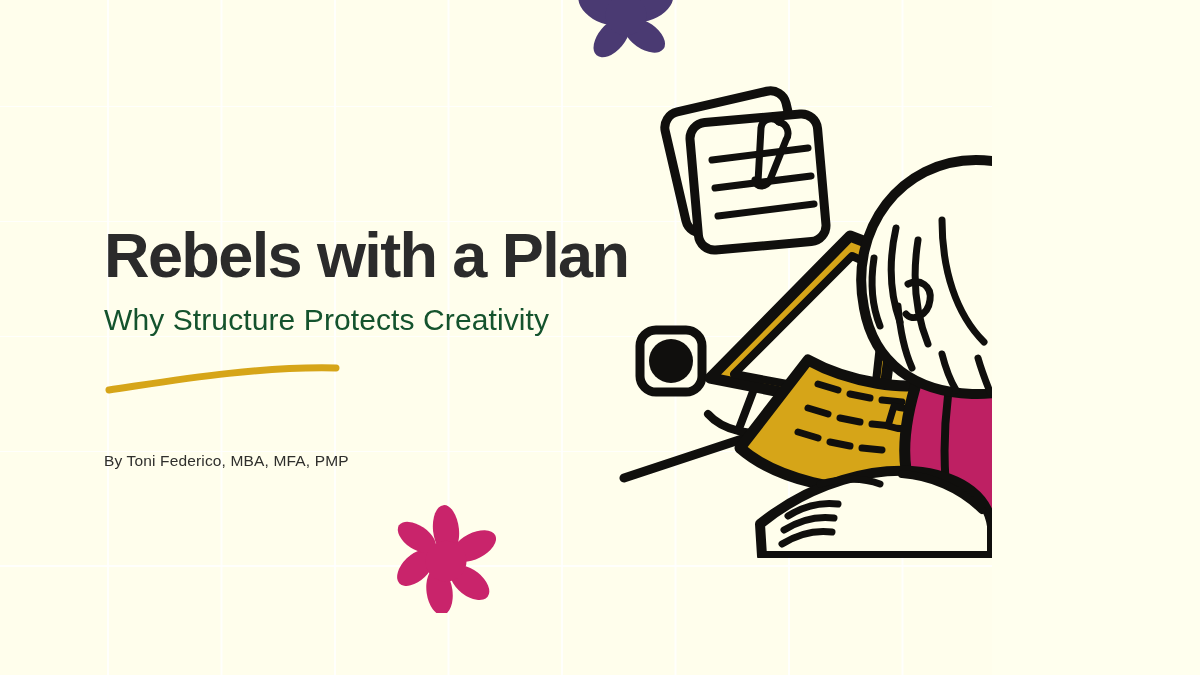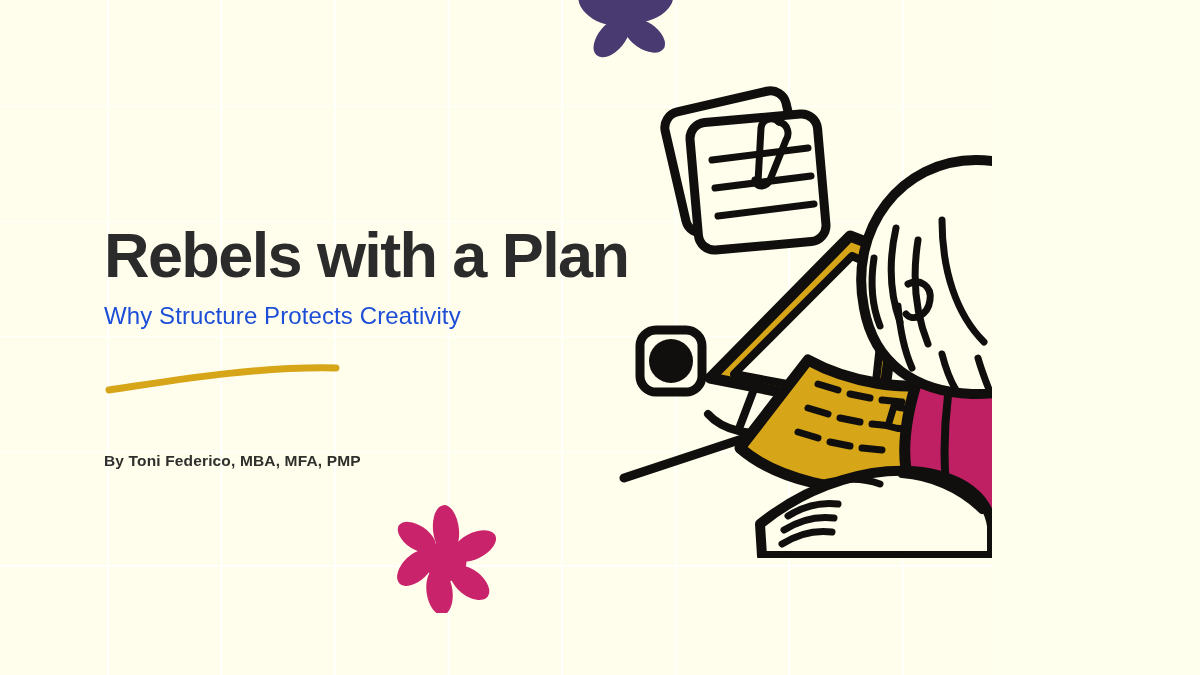--- a/index.html
+++ b/index.html
@@ -39,33 +39,33 @@
     margin: 0;
     font-size: 63px;
     font-weight: 800;
     letter-spacing: -1.6px;
     color: #2b2b2b;
     line-height: 1.05;
     white-space: nowrap;
   }
   .slide-subtitle {
     margin: 14px 0 0 0;
-    font-size: 24px;
+    font-size: 30px;
     font-weight: 400;
     letter-spacing: 0.1px;
-    color: #1d4ed8;
+    color: #14532d;
     line-height: 1.2;
   }
   .byline {
     position: absolute;
     left: 104px;
     top: 452px;
     margin: 0;
     font-size: 15.5px;
-    font-weight: 700;
+    font-weight: 400;
     letter-spacing: 0.15px;
     color: #2f2f2c;
   }
 
   
   .swoosh {
     position: absolute;
     left: 104px;
     top: 352px;
     width: 250px;

